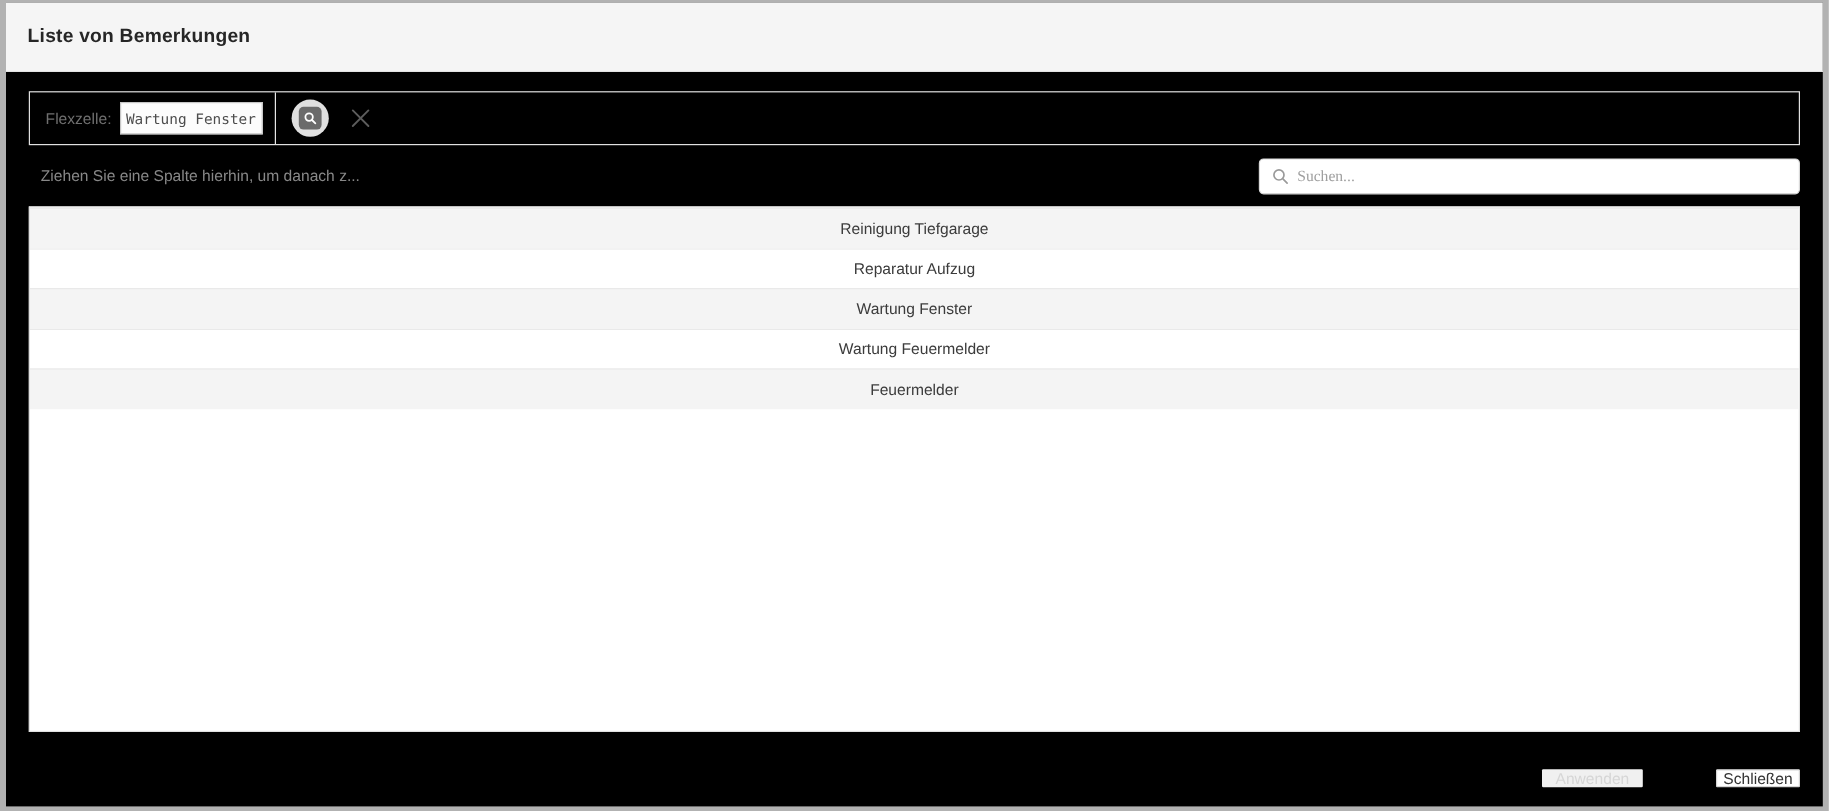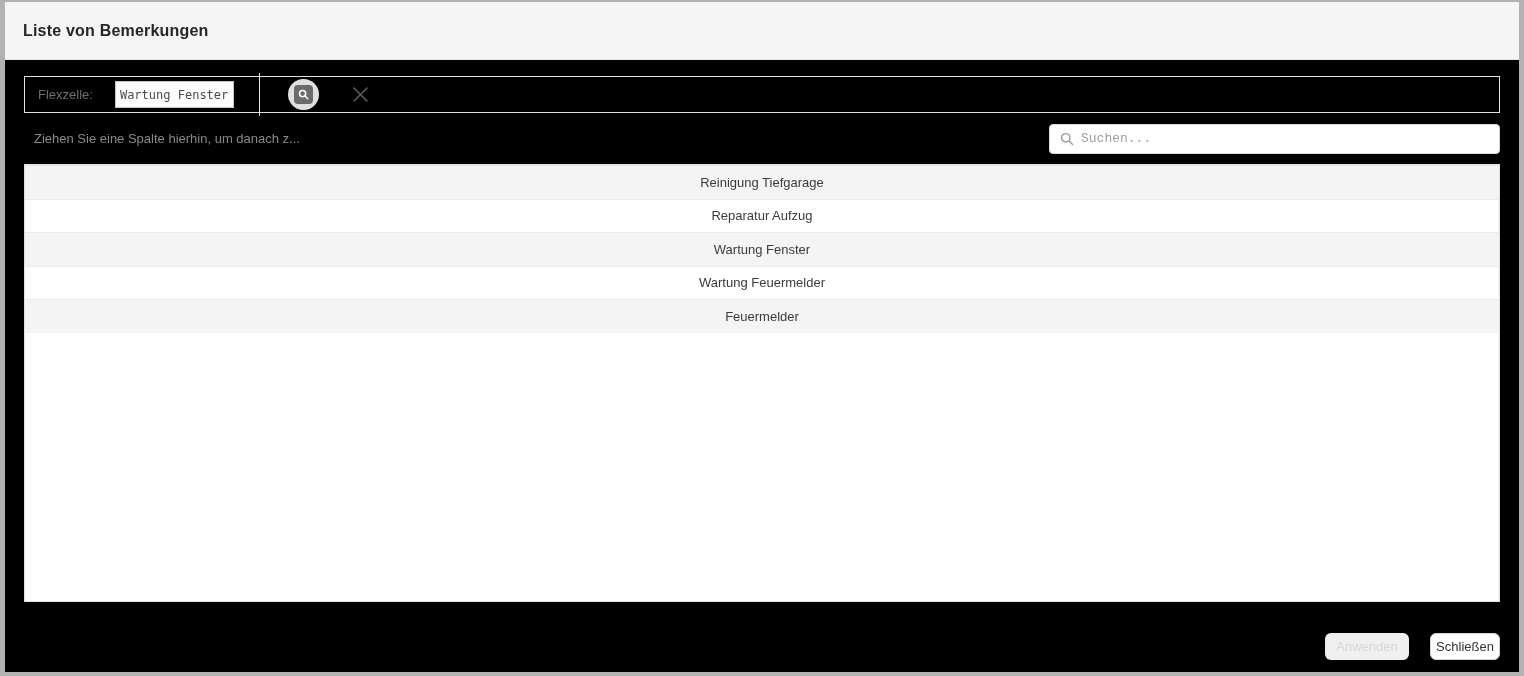--- a/index.html
+++ b/index.html
@@ -28,25 +28,24 @@
     font-weight: bold;
     color: #262626;
     letter-spacing: 0.2px;
   }
   
   .content { padding: 0 19px; }
 
   
   .flex-panel {
     margin-top: 16px;
-    height: 37px;
+    height: 45px;
     border: 1px solid #e0e0e0;
     display: flex;
     align-items: center;
-    gap: 15px;
   }
   .flex-label {
     margin-left: 13px;
     font-size: 13px;
     color: #6f6f6f;
   }
   .flex-input {
     margin-left: 7px;
     width: 119px;
     height: 27px;
@@ -120,21 +119,21 @@
     background: #fff;
   }
   .search-box input {
     flex: 1;
     border: none;
     outline: none;
     font-size: 13px;
     color: #444;
     margin-left: 7px;
     background: transparent;
-    font-family: Liberation Mono, monospace;
+    font-family: Liberation Serif, serif;
   }
   .search-box input::placeholder { color: #9e9e9e; opacity: 1; }
 
   
   .grid {
     height: 438px;
     border: 1px solid #e0e0e0;
     overflow: hidden;
     background: #fff;
   }
@@ -172,27 +171,28 @@
 
   
   .footer {
     display: flex;
     justify-content: flex-end;
     align-items: center;
     padding-top: 31px;
     gap: 21px;
   }
   .btn {
-    height: 27px;
-    font-size: 13px;
-    border-radius: 6px;
+    height: 15px;
+    font-size: 13px;
+    border-radius: 1px;
     font-family: "Liberation Sans", sans-serif;
     display: flex;
     align-items: center;
     justify-content: center;
+    margin-left: 40px;
   }
   .btn-apply {
     width: 84px;
     background: #f0f0f0;
     color: #d6d6d6;
     border: none;
     cursor: default;
   }
   .btn-close {
     width: 70px;

